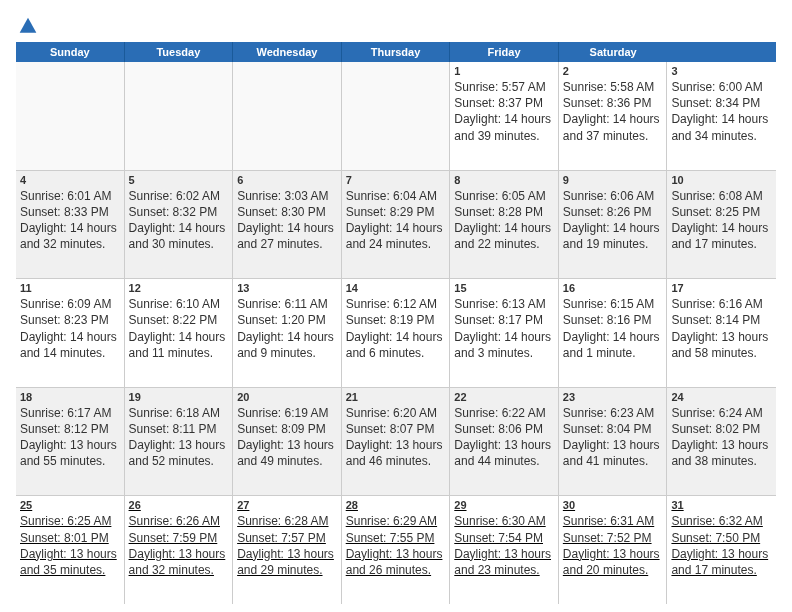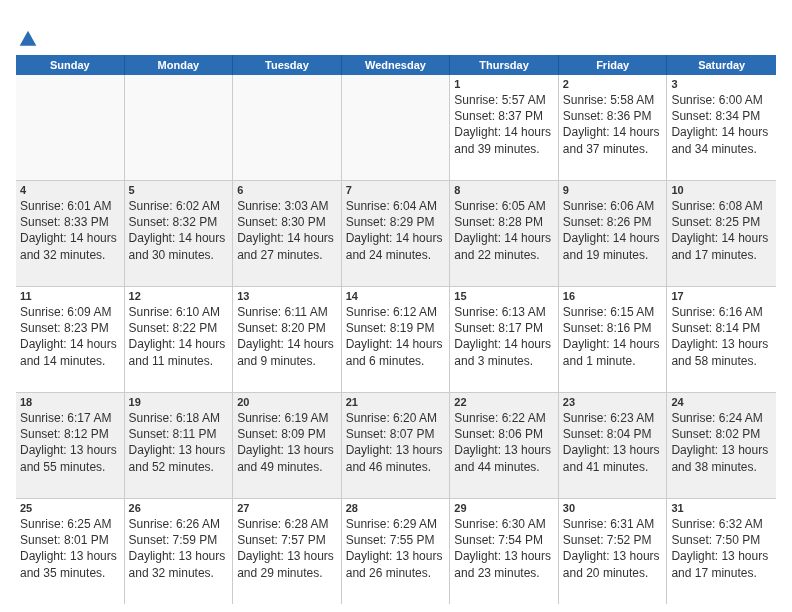--- a/index.html
+++ b/index.html
@@ -6,21 +6,21 @@
     body {
       font-family: Arial, sans-serif;
       background: #fff;
       width: 792px;
       height: 612px;
       overflow: hidden;
     }
     .page {
       width: 792px;
       height: 612px;
-      padding: 29px 16px 8px 16px;
+      padding: 16px 16px 8px 16px;
       display: flex;
       flex-direction: column;
     }
     .header {
       display: flex;
       justify-content: space-between;
       align-items: flex-start;
       margin-bottom: 6px;
     }
     .logo {
@@ -83,21 +83,21 @@
       display: flex;
       flex-direction: column;
       flex: 1;
     }
     .cal-row {
       display: grid;
       grid-template-columns: repeat(7, 1fr);
       flex: 1;
       border-bottom: 1px solid #ccc;
     }
-    .cal-row:last-child { border-bottom: none; }
+    .cal-row:last-child { border-bottom: none; text-decoration: underline; }
     .cal-cell {
       border-right: 1px solid #ccc;
       padding: 3px 4px;
       font-size: 9px;
       color: #333;
       background: #fff;
       min-height: 80px;
       vertical-align: top;
     }
     .cal-cell:last-child { border-right: none; }
@@ -131,21 +131,20 @@
     </div>
     <div class="title-section">
       <div class="month-title"></div>
       <div class="subtitle"></div>
     </div>
   </div>
 
   <div class="calendar">
     <div class="cal-header" id="cal-header">
         <div class="cal-header-cell">Sunday</div>
-        <div class="cal-header-cell">Monday</div>
         <div class="cal-header-cell">Tuesday</div>
         <div class="cal-header-cell">Wednesday</div>
         <div class="cal-header-cell">Thursday</div>
         <div class="cal-header-cell">Friday</div>
         <div class="cal-header-cell">Saturday</div>
       </div>
     <div class="cal-body" id="cal-body">
         <div class="cal-row">
           <div class="cal-cell empty"></div>
           <div class="cal-cell empty"></div>
@@ -235,21 +234,21 @@
           <div class="cal-cell">
             <div class="day-num">12</div>
             <div class="cell-text">Sunrise: 6:10 AM
 Sunset: 8:22 PM
 Daylight: 14 hours
 and 11 minutes.</div>
           </div>
           <div class="cal-cell">
             <div class="day-num">13</div>
             <div class="cell-text">Sunrise: 6:11 AM
-Sunset: 8:20 PM
+Sunset: 1:20 PM
 Daylight: 14 hours
 and 9 minutes.</div>
           </div>
           <div class="cal-cell">
             <div class="day-num">14</div>
             <div class="cell-text">Sunrise: 6:12 AM
 Sunset: 8:19 PM
 Daylight: 14 hours
 and 6 minutes.</div>
           </div>

